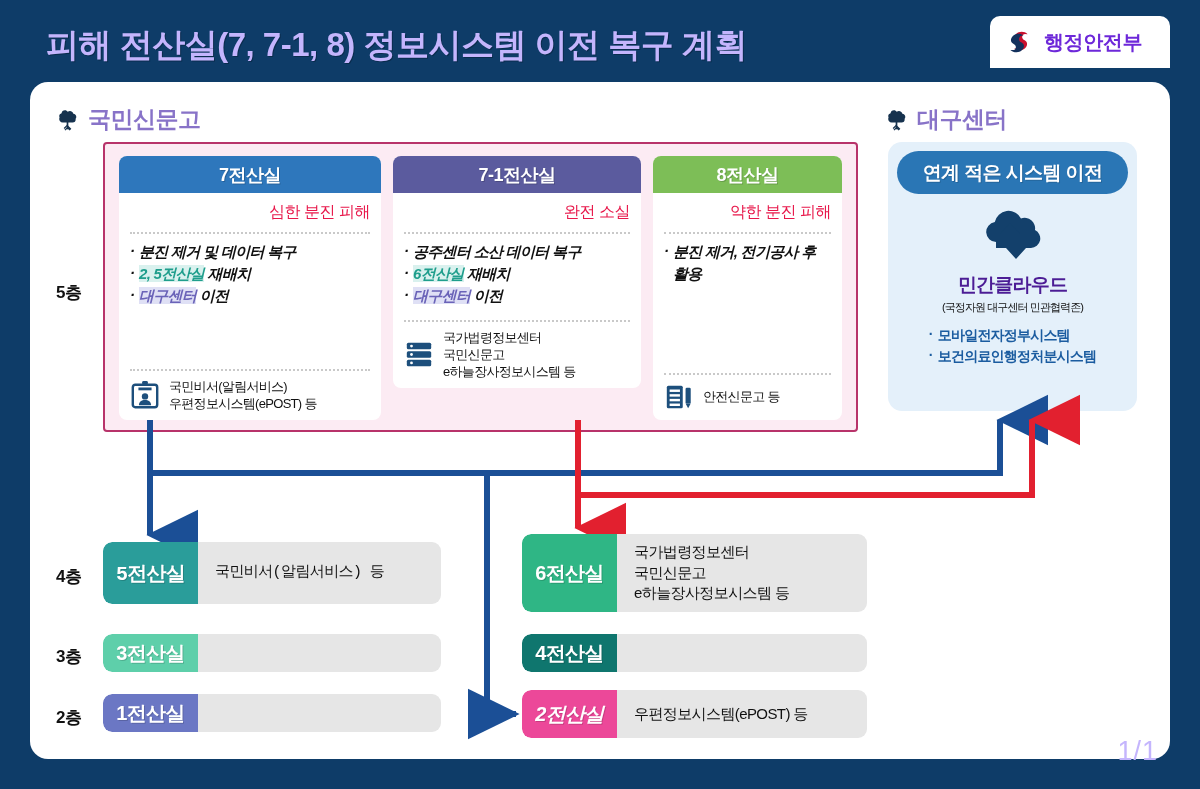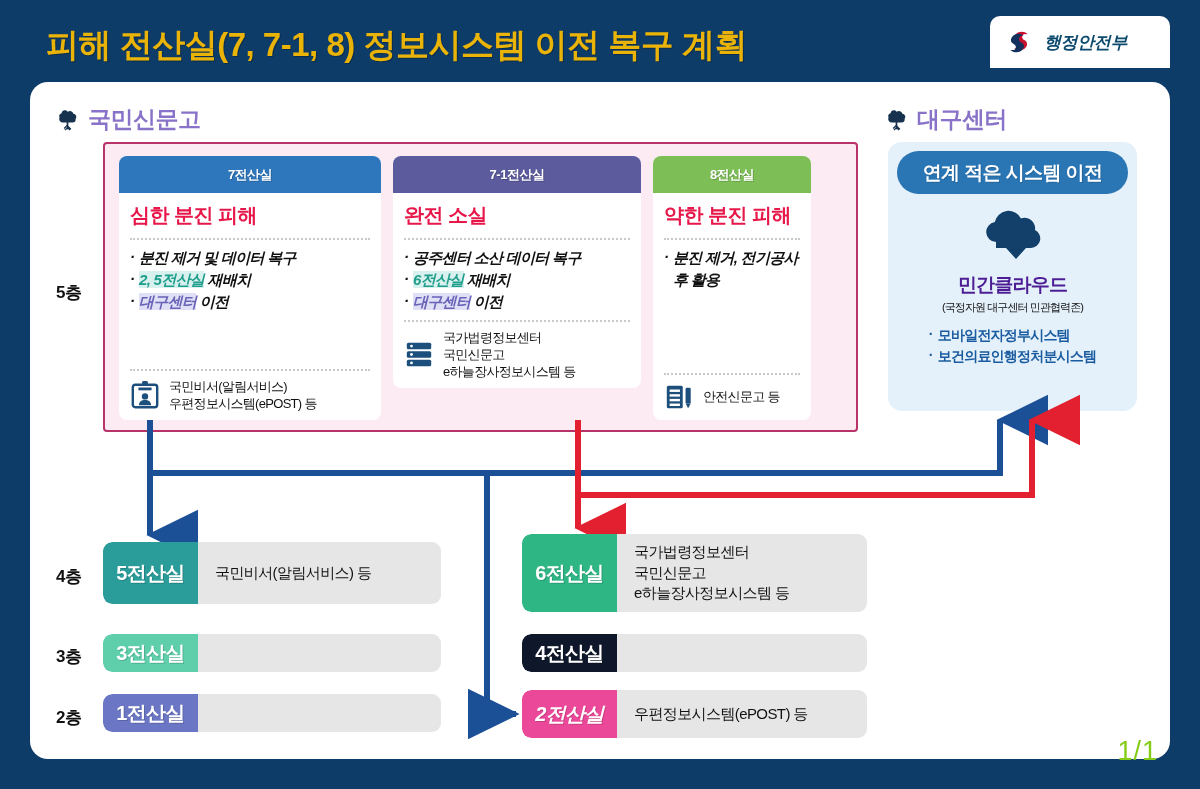--- a/index.html
+++ b/index.html
@@ -50,23 +50,22 @@
     right: 30px; top: 16px;
     width: 180px; height: 52px;
     background: #ffffff;
     border-radius: 10px 10px 0 0;
     display: flex; align-items: center;
     padding-left: 14px;
     gap: 10px;
   }
   #taegeuk { width: 30px; height: 30px; flex: none; }
   #logo-label {
-    font-size: 17px; color: #0c4a6e; font-weight: bold;
+    font-size: 20px; color: #6d28d9; font-weight: bold;
     letter-spacing: -0.4px;
-    font-style: italic;
   }
 
   
   .center-title {
     position: absolute;
     display: flex; align-items: center; gap: 8px;
   }
   .center-title .tree { width: 25px; height: 22px; flex: none; }
   .center-title .ct-label {
     font-size: 23px; font-weight: bold; color: #8873c8;
@@ -98,37 +97,37 @@
   .room-card {
     position: absolute;
     top: 12px;
     background: #ffffff;
     border-radius: 8px;
     overflow: hidden;
     display: flex; flex-direction: column;
   }
   #card-7   { left: 14px;  width: 262px; height: 264px; }
   #card-7-1 { left: 288px; width: 248px; height: 232px; }
-  #card-8   { left: 548px; width: 158px; height: 264px; }
+  #card-8   { left: 548px; width: 189px; height: 264px; }
 
   .card-head {
     height: 37px;
     display: flex; align-items: center; justify-content: center;
-    color: #ffffff; font-size: 13px; font-weight: bold;
+    color: #ffffff; font-size: 18px; font-weight: bold;
     letter-spacing: -0.5px;
     text-shadow: 1px 1px 0 rgba(0,0,0,.18);
   }
   .card-body {
     flex: 1;
     padding: 9px 11px 8px 11px;
     display: flex; flex-direction: column;
   }
   .damage {
-    text-align: left;
-    font-size: 20px; font-weight: bold; color: #e8174a;
+    text-align: right;
+    font-size: 16px; font-weight: normal; color: #e8174a;
     letter-spacing: -0.5px;
     margin-bottom: 7px;
   }
   .dotted {
     border-top: 2px dotted #c9c9c9;
     margin: 2px 0 7px 0;
   }
   .bullets { flex: 1; }
   .bullets li {
     list-style: none;
@@ -219,52 +218,52 @@
   .fr-body {
     flex: 1;
     background: #e6e6e6;
     display: flex; align-items: center;
     padding-left: 17px;
     font-size: 15px; color: #111; letter-spacing: -0.6px;
     line-height: 1.38;
   }
   .fr-body.empty { padding-left: 0; }
 
-  #row-5 { left: 103px; top: 542px; width: 338px; }
+  #row-5 { left: 103px; top: 542px; width: 338px; font-family: Liberation Mono, monospace; }
   #row-3 { left: 103px; top: 634px; width: 338px; }
   #row-1 { left: 103px; top: 694px; width: 338px; }
   #row-6 { left: 522px; top: 534px; width: 345px; height: 78px; }
   #row-4 { left: 522px; top: 634px; width: 345px; }
   #row-2 { left: 522px; top: 690px; width: 345px; height: 48px; }
 
   
   #connectors {
     position: absolute; left: 0; top: 0;
     width: 1200px; height: 789px;
     pointer-events: none;
   }
 
   
   #page-num {
     position: absolute;
     right: 42px; bottom: 22px;
-    font-size: 27px; color: #84cc16;
+    font-size: 27px; color: #c4b5fd;
     letter-spacing: 1px;
   }
 </style>
 </head>
 <body>
 
 <div id="frame">
 
   <div id="inner-card"></div>
 
   <div id="header">
     <div id="title-plate">
-      <span id="title-text" style="color: #eab308;">피해 전산실(7, 7-1, 8) 정보시스템 이전 복구 계획</span>
+      <span id="title-text" style="color: #c4b5fd;">피해 전산실(7, 7-1, 8) 정보시스템 이전 복구 계획</span>
     </div>
     <div id="logo-plate">
       <svg id="taegeuk" viewBox="0 0 40 40">
         <path d="M20 4a16 16 0 1 0 0 32 16 16 0 0 0 0-32z" fill="#ffffff"></path>
         <path d="M31.5 9.5c-5 -5 -13.5 -4 -17 1.5c-2.2 3.5 -1 7 2 8.4c2.8 1.3 4.2 3.6 3 6.3c-1 2.3 -3.6 3.3 -6 2.6c4.6 4.2 12.4 3.4 16-1.8c2.4-3.5 1.2-7.3-1.9-8.8c-2.9-1.4-4.1-3.7-3-6.2c.6-1.4 2-2.2 3.4-2.3z" fill="#c8102e"></path>
         <path d="M8.5 30.5c5 5 13.5 4 17-1.5c2.2-3.5 1-7-2-8.4c-2.8-1.3-4.2-3.6-3-6.3c1-2.3 3.6-3.3 6-2.6c-4.6-4.2-12.4-3.4-16 1.8c-2.4 3.5-1.2 7.3 1.9 8.8c2.9 1.4 4.1 3.7 3 6.2c-.6 1.4-2 2.2-3.4 2.3z" fill="#13315c"></path>
       </svg>
       <span id="logo-label">행정안전부</span>
     </div>
   </div>
@@ -438,21 +437,21 @@
 
   <div id="row-6" class="floor-row">
     <div class="fr-chip" style="background: rgb(47, 182, 133);">6전산실</div>
     <div class="fr-body">
       <span id="row6-text" style="white-space:pre-line">국가법령정보센터
 국민신문고
 e하늘장사정보시스템 등</span>
     </div>
   </div>
   <div id="row-4" class="floor-row short">
-    <div class="fr-chip" style="background: #0f172a;">4전산실</div>
+    <div class="fr-chip" style="background: #0f766e;">4전산실</div>
     <div class="fr-body empty"></div>
   </div>
   <div id="row-2" class="floor-row">
     <div class="fr-chip" style="background: #ec4899; font-style: italic;">2전산실</div>
     <div class="fr-body">우편정보시스템(ePOST) 등</div>
   </div>
 
   <div id="page-num">1/1</div>
 
 </div>

